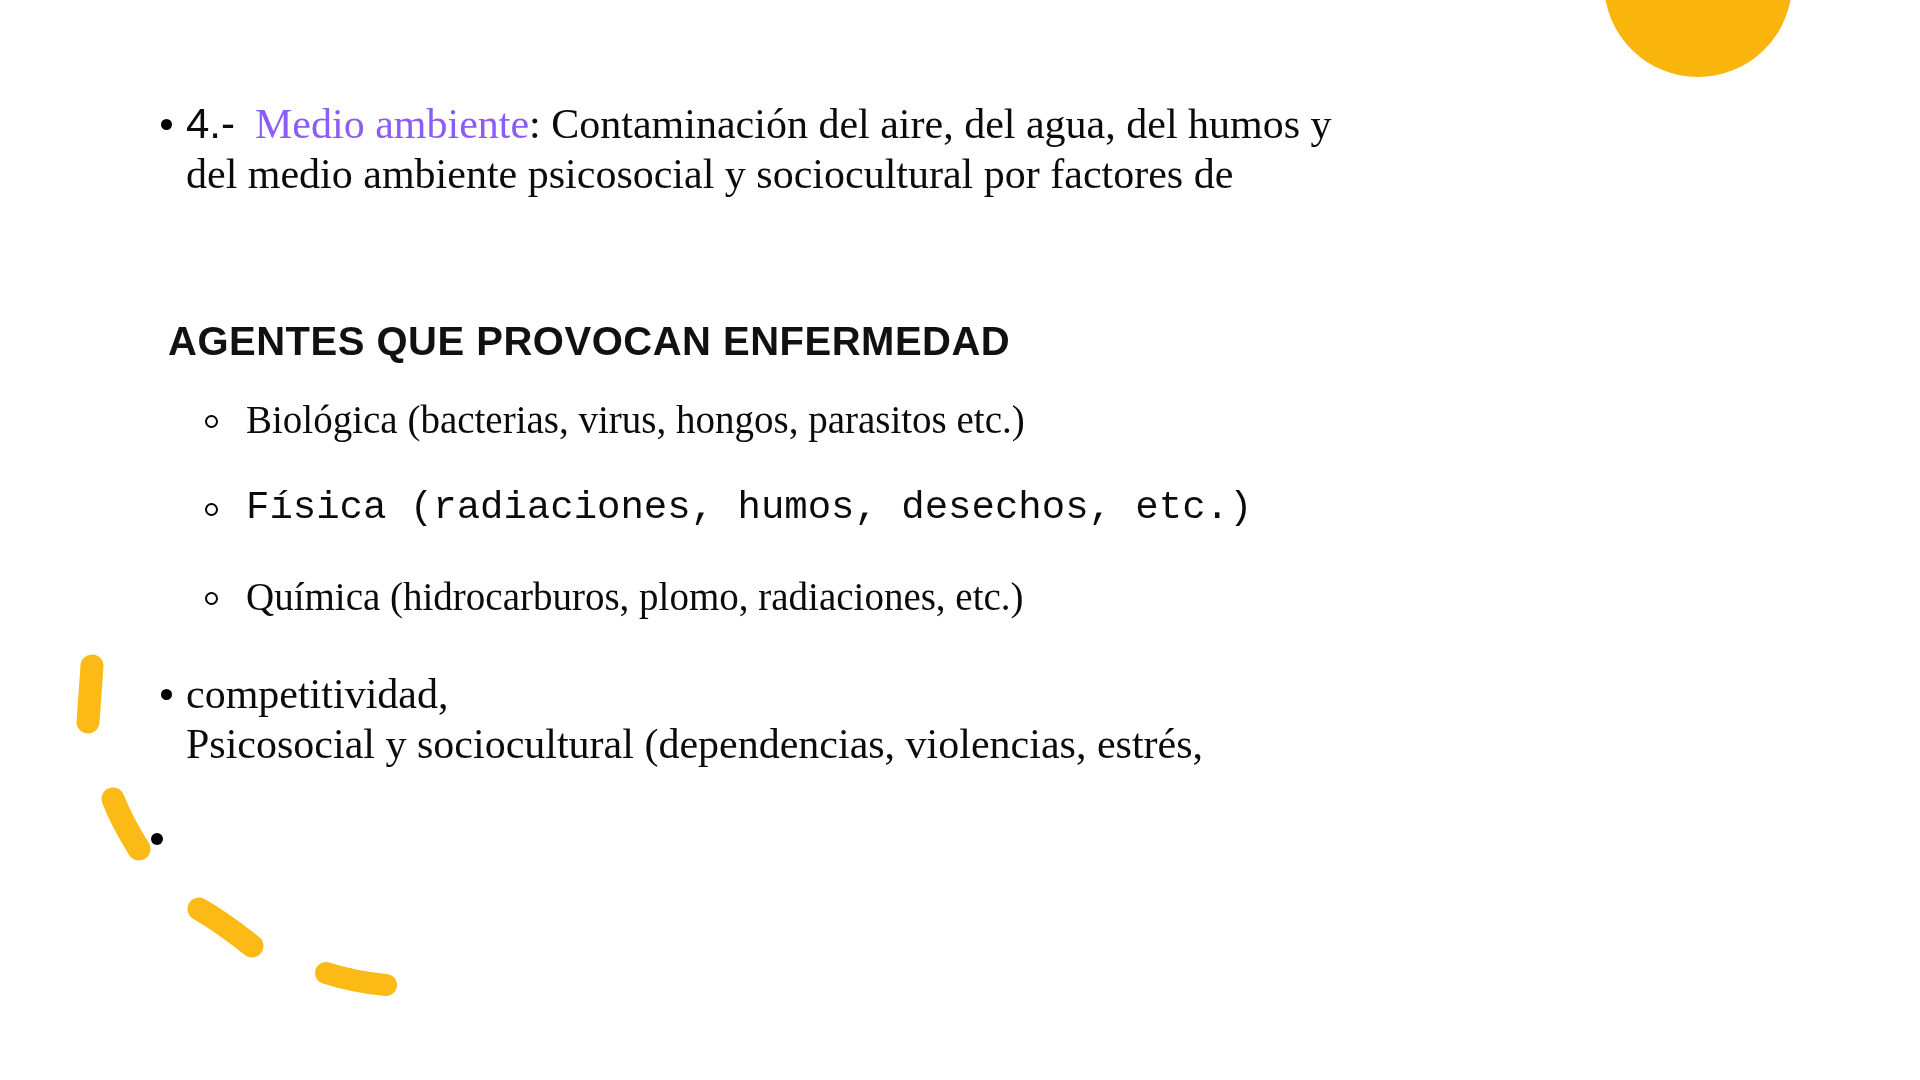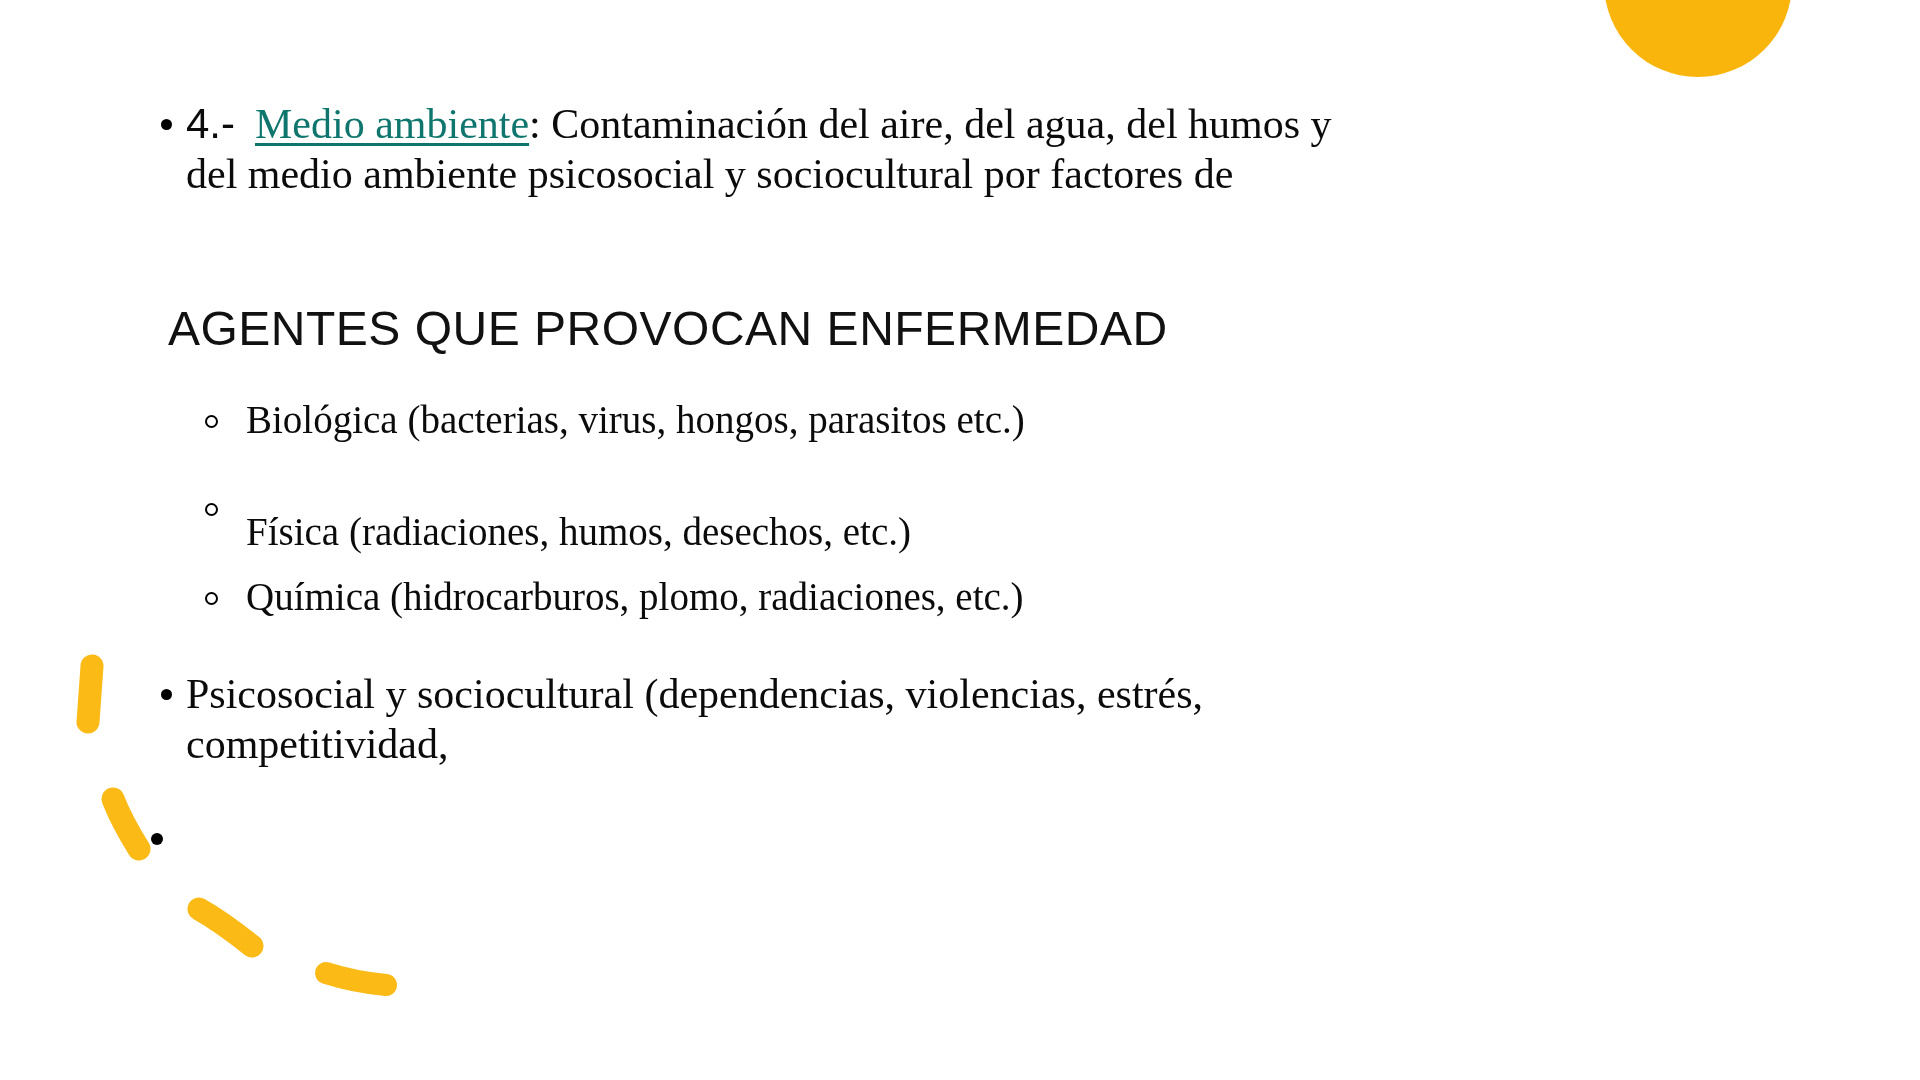--- a/index.html
+++ b/index.html
@@ -19,34 +19,33 @@
     line-height:50px;
     color:#0b0b0b;
     width:1280px;
   }
   .para .line{display:block;white-space:nowrap;}
   .num{
     font-family:"Liberation Sans", sans-serif;
     margin-right:20px;
   }
   a.slide-link{
-    color:#0f766e;
-    text-decoration:underline;
+    color:#8b5cf6;
     text-decoration-thickness:2.5px;
     text-underline-offset:5px;
     cursor:pointer;
   }
   
   .heading{
     position:absolute;
-    left:168px;top:304px;
+    left:168px;top:316px;
     font-family:"Liberation Sans", sans-serif;
-    font-size:48px;
+    font-size:40px;
     line-height:50px;
-    font-weight:400;
+    font-weight:700;
     letter-spacing:0.5px;
     color:#111111;
     margin:0;
     white-space:nowrap;
   }
   
   .sub{
     position:absolute;
     left:246px;
     font-size:39px;
@@ -88,26 +87,26 @@
     </span>
     <span class="line">del medio ambiente psicosocial y sociocultural por factores de</span>
   </div>
 
   <h2 class="heading">AGENTES QUE PROVOCAN ENFERMEDAD</h2>
 
   <div class="marker-circle" style="top:415px;"></div>
   <div class="sub" style="top:395px;text-align:center;">Biológica (bacterias, virus, hongos, parasitos etc.)</div>
 
   <div class="marker-circle" style="top:503px;"></div>
-  <div class="sub" style="top:507px;">Física (radiaciones, humos, desechos, etc.)</div>
+  <div class="sub" style="top:483px;font-family:Liberation Mono, monospace;">Física (radiaciones, humos, desechos, etc.)</div>
 
   <div class="marker-circle" style="top:592px;"></div>
   <div class="sub" style="top:572px;">Química (hidrocarburos, plomo, radiaciones, etc.)</div>
 
   <div class="marker-dot" style="left:161px;top:689px;"></div>
   <div class="para" style="left:186px;top:669px;">
+    <span class="line">competitividad,</span>
     <span class="line">Psicosocial y sociocultural (dependencias, violencias, estrés,</span>
-    <span class="line">competitividad,</span>
   </div>
 
   <div class="marker-dot" style="left:151px;top:833px;width:12px;height:12px;"></div>
 
 </div>
 
 </body></html>

